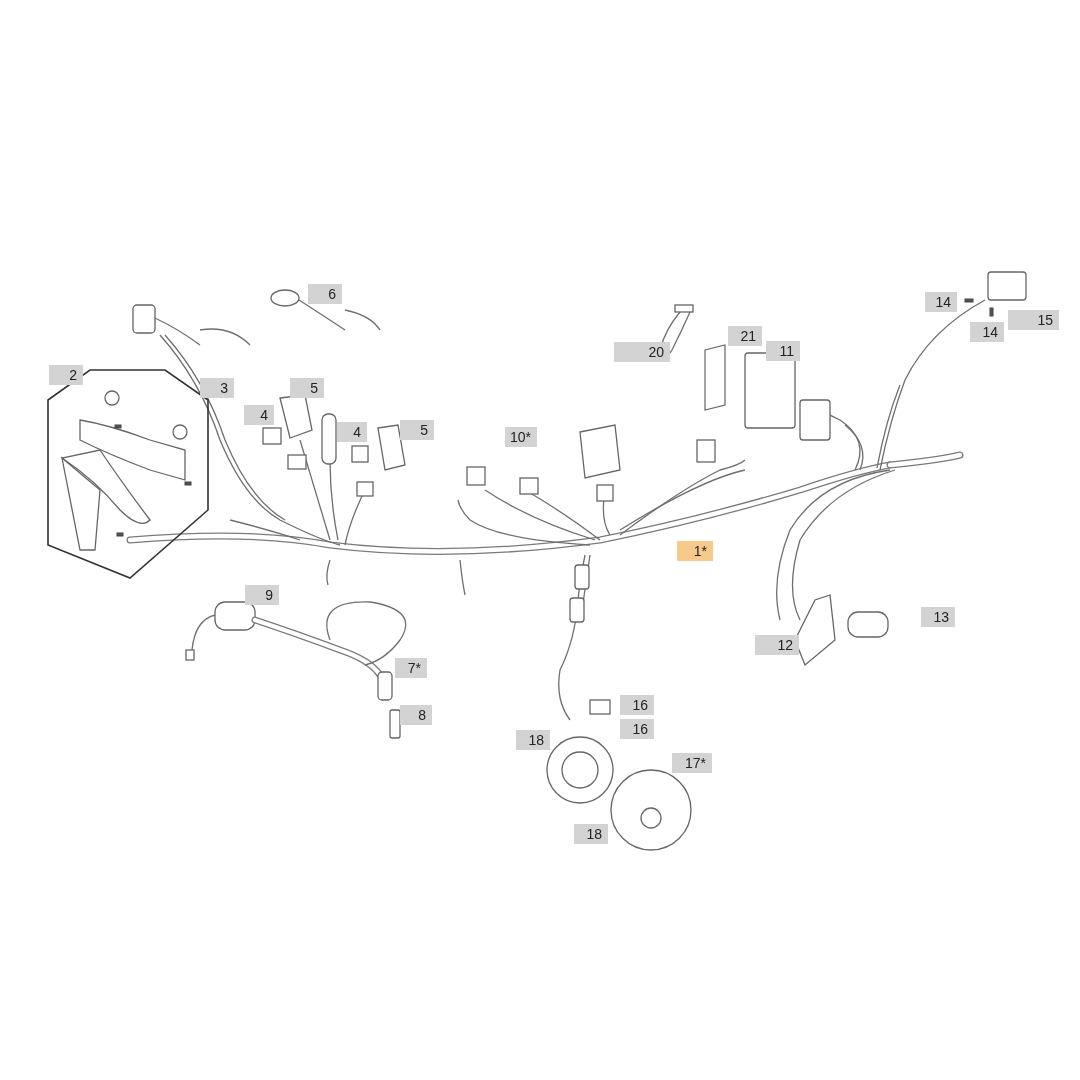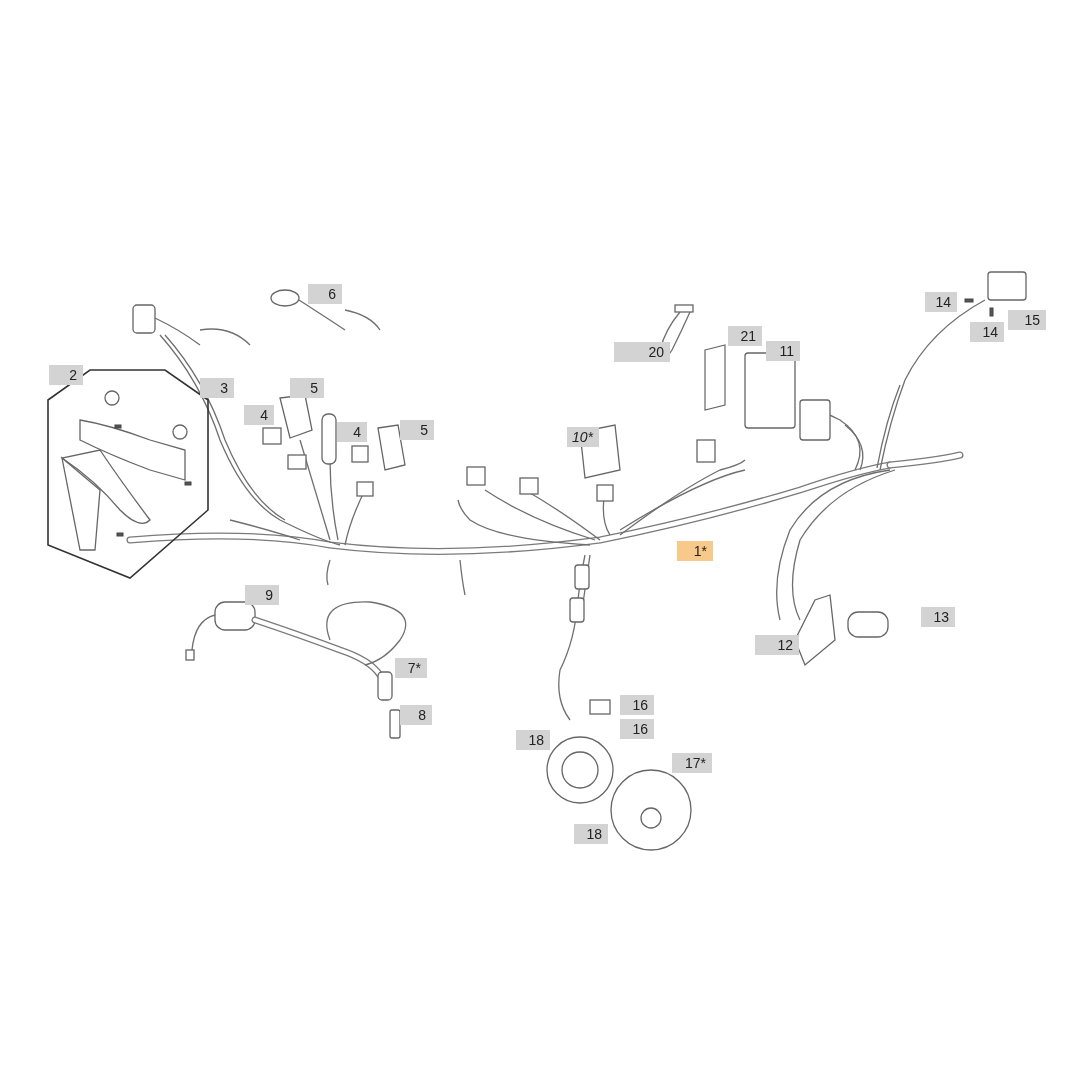--- a/index.html
+++ b/index.html
@@ -135,26 +135,26 @@
 <div class="callout" style="left:49px;top:365px;width:34px;">2</div>
 <div class="callout" style="left:200px;top:378px;width:34px;">3</div>
 <div class="callout" style="left:244px;top:405px;width:30px;">4</div>
 <div class="callout" style="left:290px;top:378px;width:34px;">5</div>
 <div class="callout" style="left:308px;top:284px;width:34px;">6</div>
 <div class="callout" style="left:337px;top:422px;width:30px;">4</div>
 <div class="callout" style="left:400px;top:420px;width:34px;">5</div>
 <div class="callout" style="left:395px;top:658px;width:32px;">7*</div>
 <div class="callout" style="left:400px;top:705px;width:32px;">8</div>
 <div class="callout" style="left:245px;top:585px;width:34px;">9</div>
-<div class="callout" style="left:567px;top:427px;width:32px;font-style:italic;">10*</div>
+<div class="callout" style="left:505px;top:427px;width:32px;">10*</div>
 <div class="callout" style="left:766px;top:341px;width:34px;">11</div>
 <div class="callout" style="left:755px;top:635px;width:44px;">12</div>
 <div class="callout" style="left:877px;top:607px;width:34px;margin-left:44px;">13</div>
 <div class="callout" style="left:925px;top:292px;width:32px;">14</div>
 <div class="callout" style="left:970px;top:322px;width:34px;">14</div>
-<div class="callout" style="left:1008px;top:310px;width:38px;">15</div>
+<div class="callout" style="left:1008px;top:310px;width:51px;">15</div>
 <div class="callout" style="left:620px;top:695px;width:34px;">16</div>
 <div class="callout" style="left:620px;top:719px;width:34px;">16</div>
 <div class="callout" style="left:672px;top:753px;width:40px;padding-left:24px;">17*</div>
 <div class="callout" style="left:516px;top:730px;width:34px;">18</div>
 <div class="callout" style="left:574px;top:824px;width:34px;">18</div>
 <div class="callout" style="left:614px;top:342px;width:56px;">20</div>
 <div class="callout" style="left:728px;top:326px;width:34px;">21</div>
 
 </body></html>

